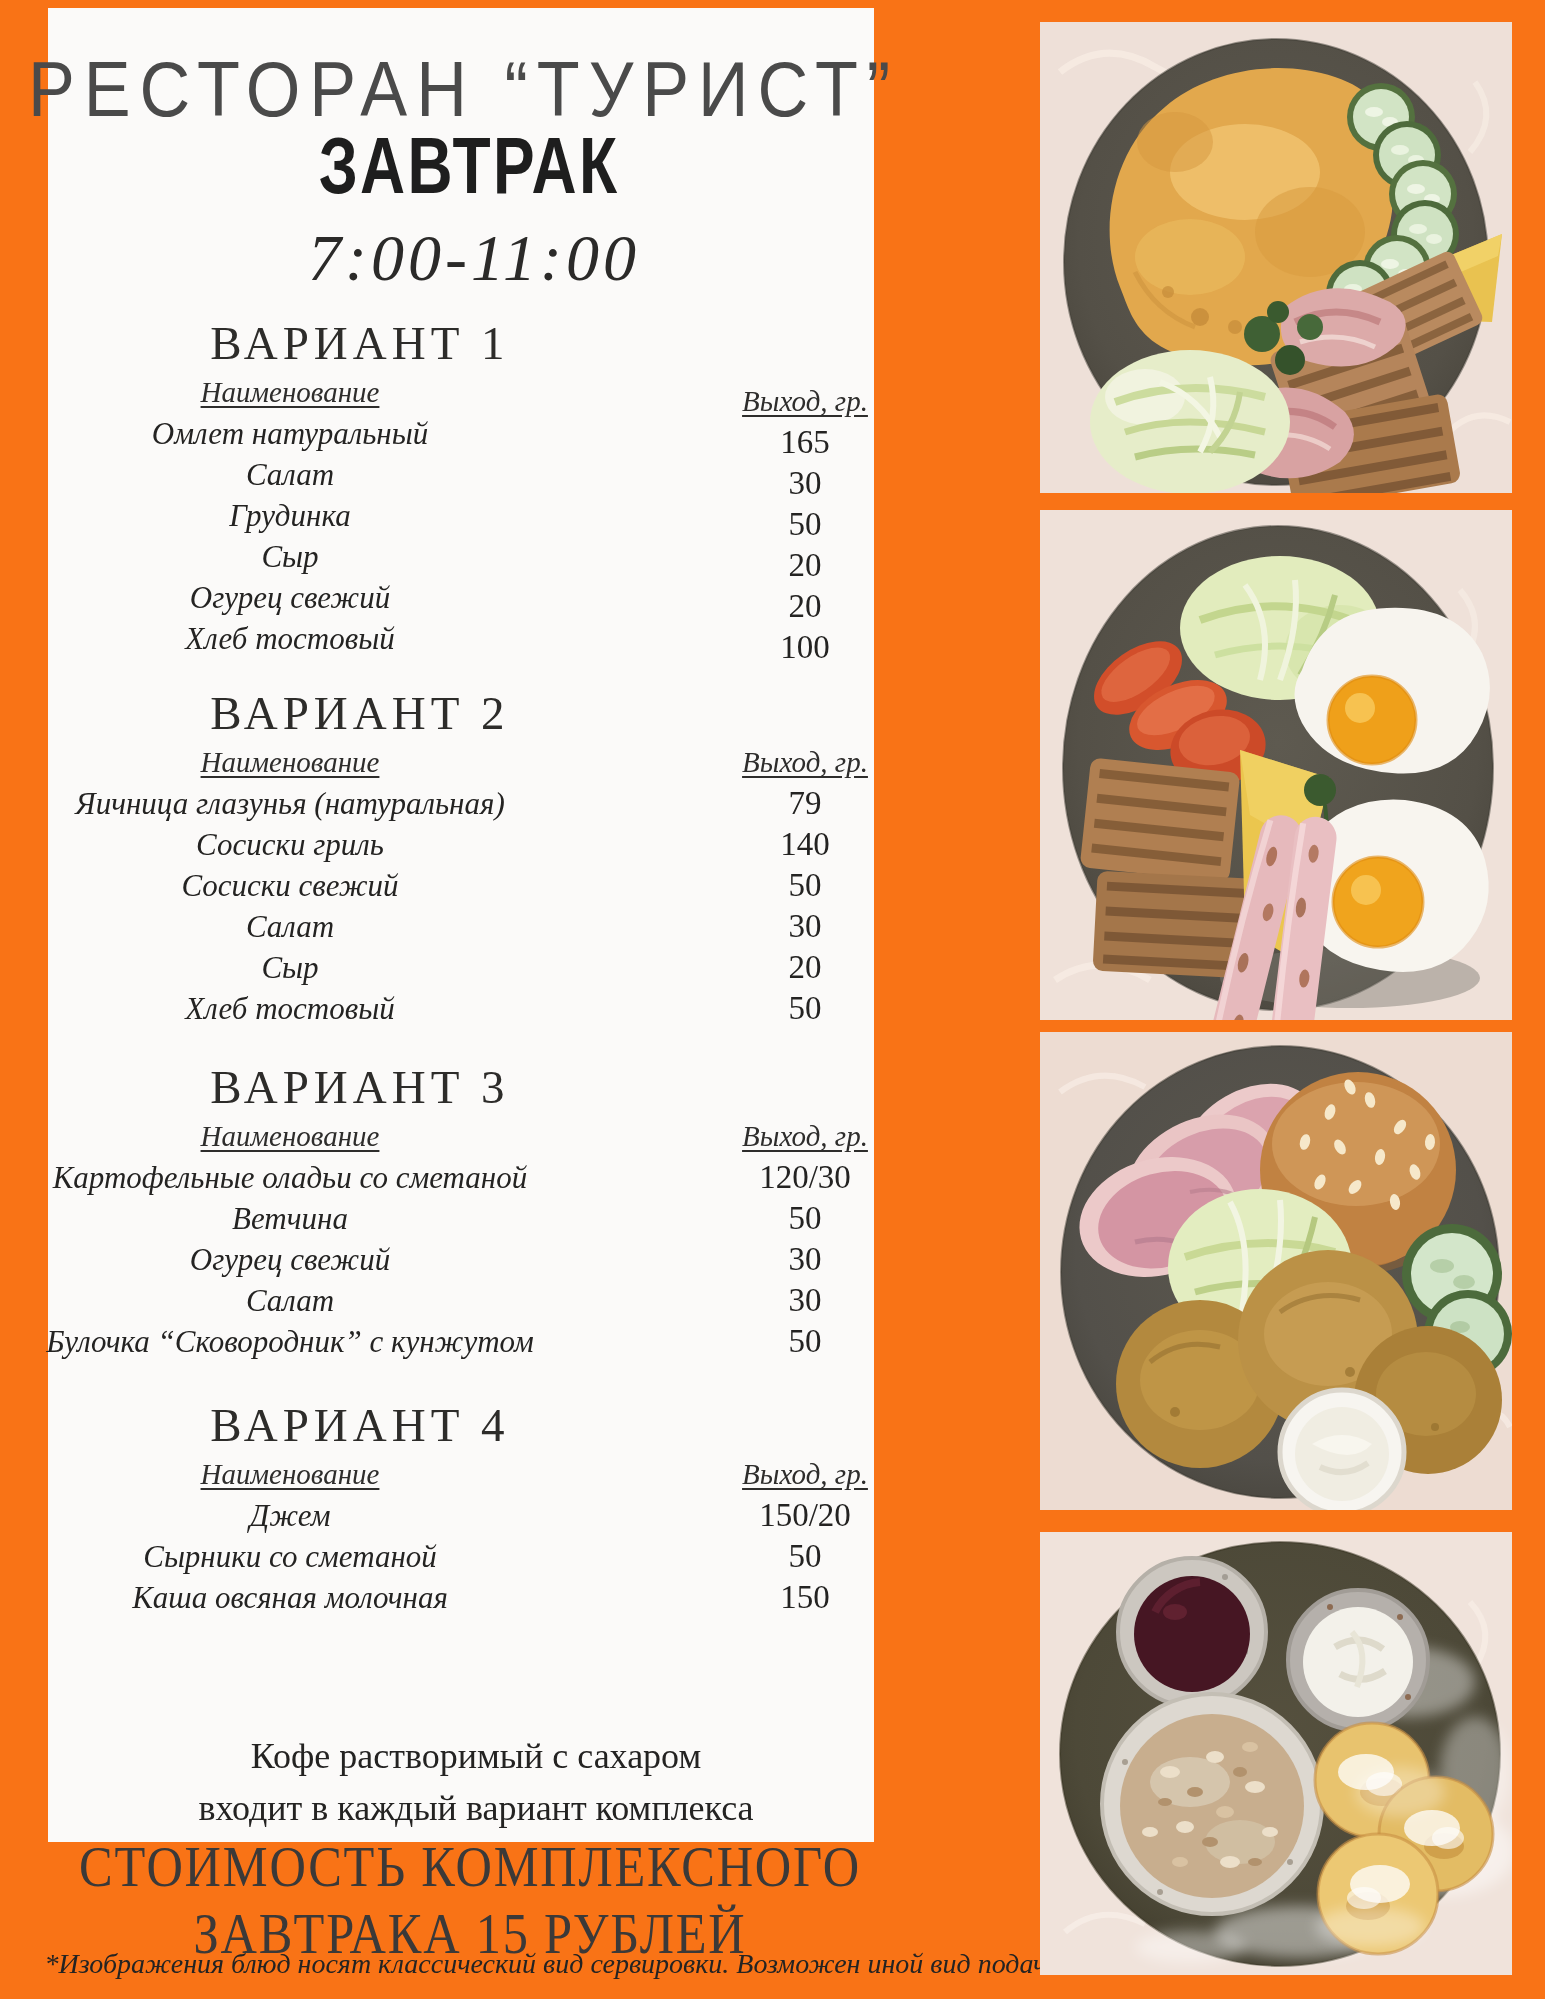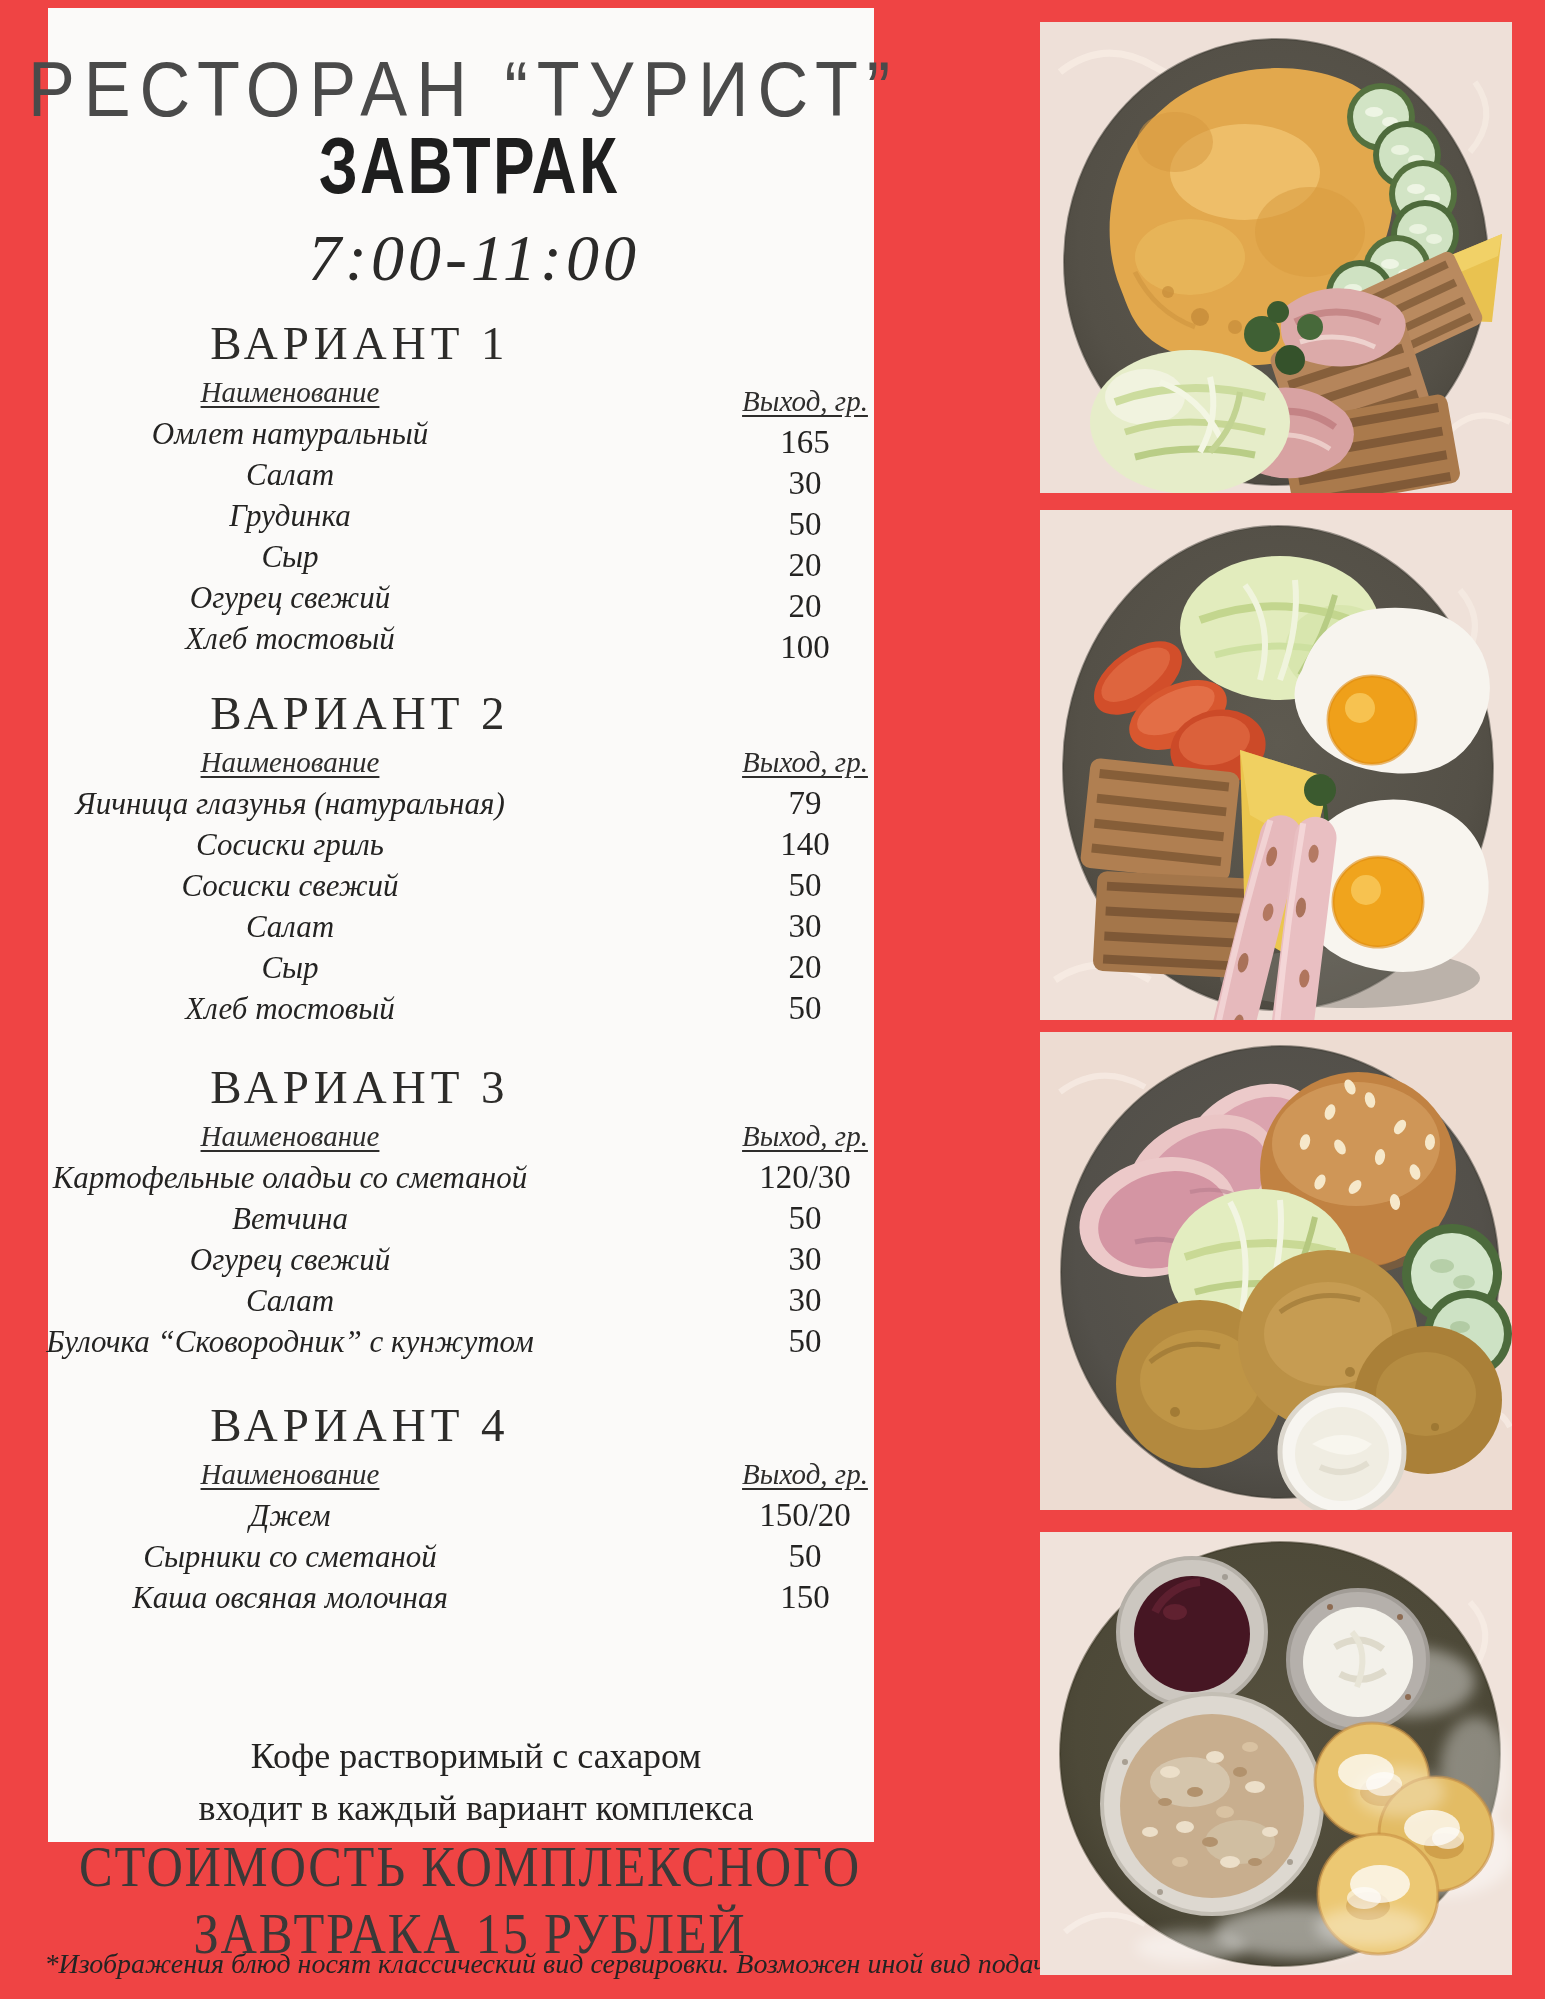--- a/index.html
+++ b/index.html
@@ -1,16 +1,16 @@
 <!DOCTYPE html>
 <html><head>
 <meta charset="utf-8">
 <style>
   html,body{margin:0;padding:0;background:#e9e8e6;}
-  .page{position:relative;width:1545px;height:1999px;background:#ef4444;overflow:hidden;
+  .page{position:relative;width:1545px;height:1999px;background:#f97316;overflow:hidden;
         font-family:"Liberation Serif","DejaVu Serif",serif;color:#262524;}
   .card{position:absolute;left:48px;top:8px;width:826px;height:1834px;background:#fbfaf9;}
 
   .restaurant{position:absolute;left:-60px;top:36px;width:798px;margin:0;text-align:center;
     font-family:"Liberation Sans","DejaVu Sans",sans-serif;font-weight:100;
     font-size:78px;letter-spacing:10px;color:#4a4a4a;transform:scaleX(.9);transform-origin:center;
     white-space:nowrap;}
   .menu-title{position:absolute;left:20px;top:112px;width:802px;margin:0;text-align:center;
     font-family:"Liberation Sans","DejaVu Sans",sans-serif;font-weight:700;
     font-size:80px;letter-spacing:3px;color:#1e1e1e;transform:scaleX(.78);transform-origin:center;

